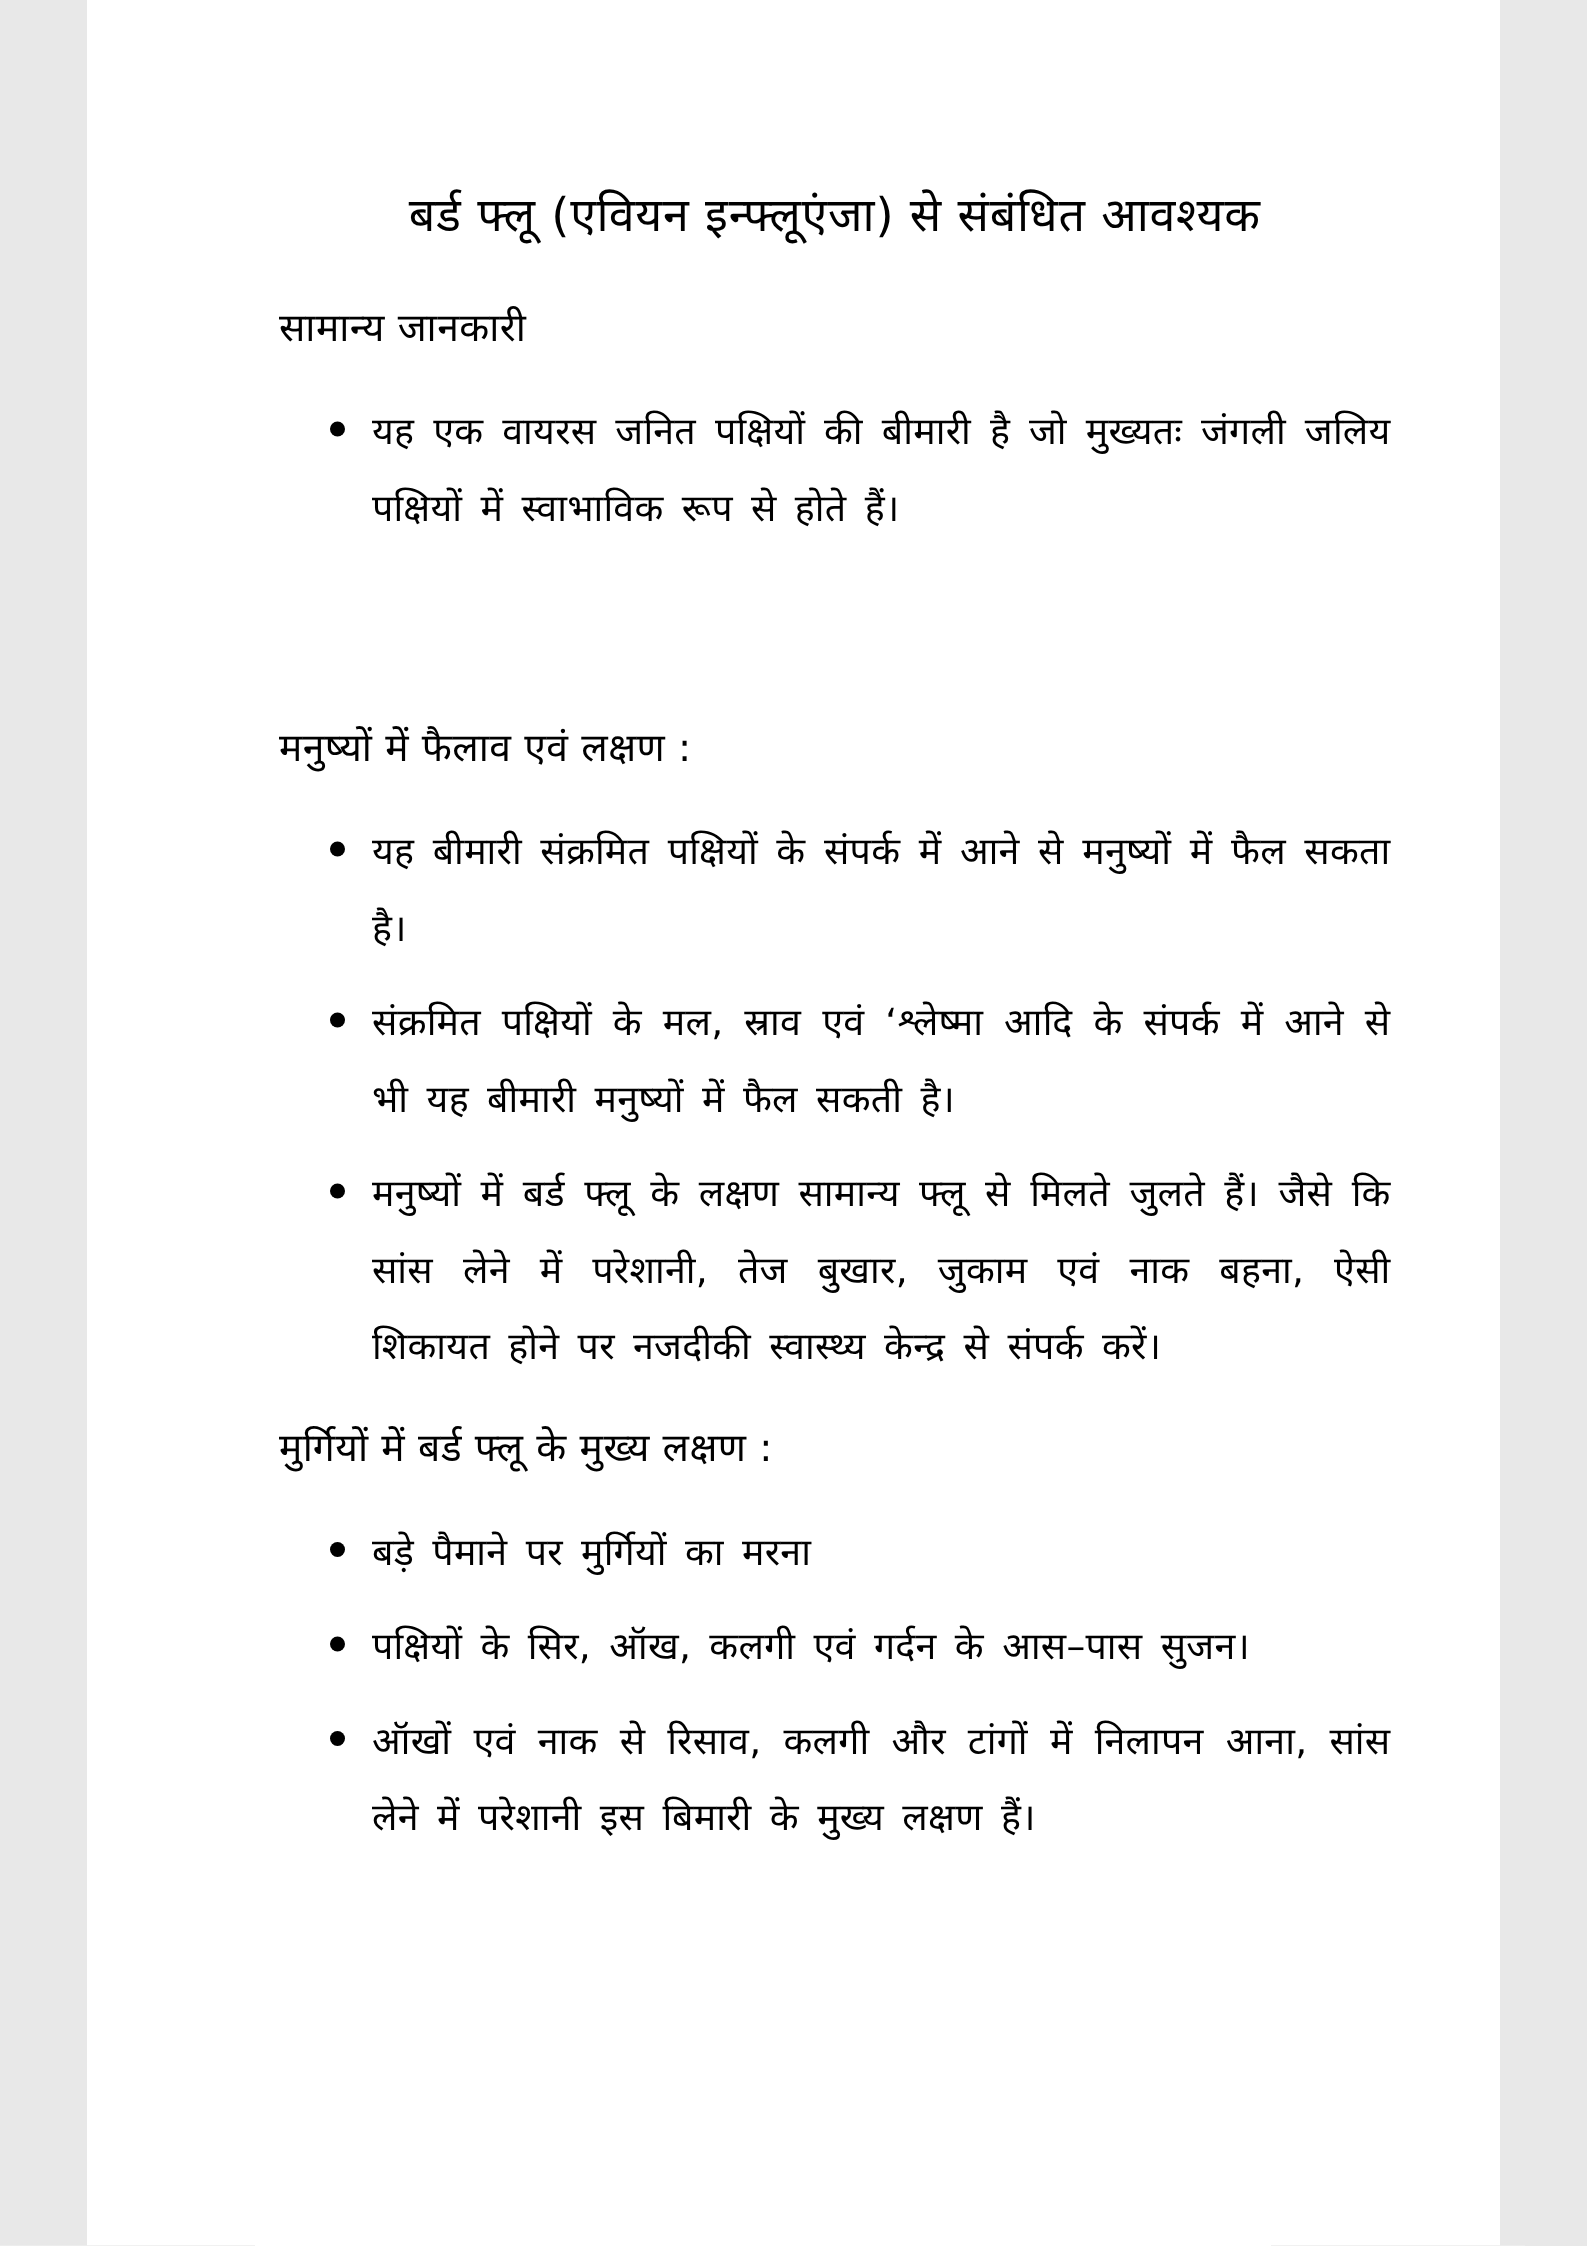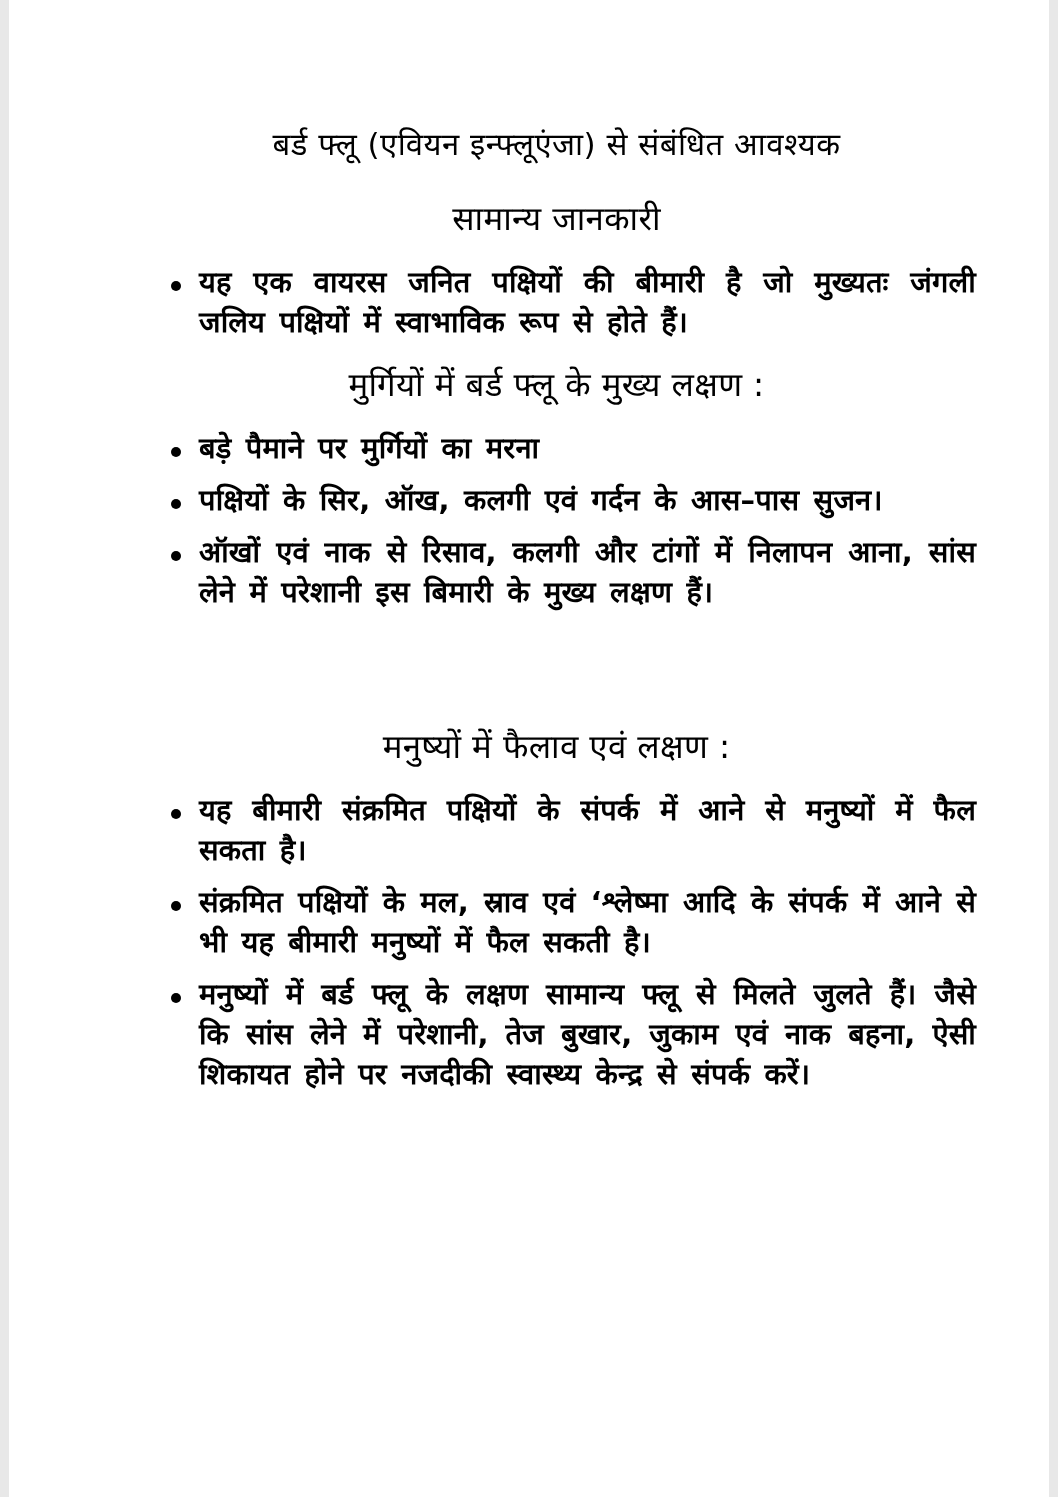--- a/index.html
+++ b/index.html
@@ -4,21 +4,21 @@
 <style>
   * { margin: 0; padding: 0; box-sizing: border-box; }
 
   html, body {
     background: #e8e8e8;
     font-family: "DejaVu Sans", sans-serif;
   }
 
   .page {
     position: relative;
-    width: 1040px;
+    width: 942px;
     height: 1497px;
     margin: 0 auto;
     background: #ffffff;
     color: #000000;
     padding: 112px 73px 40px 128px;
     overflow: hidden;
   }
 
   
   .doc-title {
@@ -27,46 +27,44 @@
     font-size: 31px;
     line-height: 64px;
     margin-bottom: 22px;
     letter-spacing: 0.5px;
   }
   .doc-title .title-line { display: block; white-space: nowrap; }
 
   
   .section-heading {
     font-weight: 400;
-    font-size: 33px;
+    font-size: 26px;
     line-height: 34px;
     margin-top: 26px;
     margin-bottom: 26px;
     letter-spacing: 0.3px;
-    text-align: center;
   }
 
   
   .section--humans .section-heading { margin-top: 118px; }
 
   
   .bullet-list {
     list-style: none;
     margin: 0 0 6px 0;
   }
   .bullet-item {
     position: relative;
     padding-left: 62px;
-    font-size: 29px;
-    line-height: 40px;
+    font-size: 25px;
+    line-height: 51px;
     text-align: justify;
     margin-bottom: 12px;
     letter-spacing: 0.2px;
     word-spacing: 4px;
-    font-weight: bold;
   }
   .bullet-item::before {
     content: "";
     position: absolute;
     left: 34px;
     top: 19px;
     width: 10px;
     height: 10px;
     border-radius: 50%;
     background: #000000;
@@ -81,31 +79,31 @@
     <span class="title-line">बर्ड फ्लू (एवियन इन्फ्लूएंजा) से संबंधित आवश्यक</span>
   </h1>
 
   <section class="section section--general">
     <h2 class="section-heading">सामान्य जानकारी</h2>
     <ul class="bullet-list">
       <li class="bullet-item">यह एक वायरस जनित पक्षियों की बीमारी है जो मुख्यतः जंगली जलिय पक्षियों में स्वाभाविक रूप से होते हैं।</li>
     </ul>
   </section>
 
+  <section class="section section--humans">
+    <h2 class="section-heading">मनुष्यों में फैलाव एवं लक्षण :</h2>
+    <ul class="bullet-list">
+      <li class="bullet-item">यह बीमारी संक्रमित पक्षियों के संपर्क में आने से मनुष्यों में फैल सकता है।</li>
+      <li class="bullet-item">संक्रमित पक्षियों के मल, स्राव एवं ‘श्लेष्मा आदि के संपर्क में आने से भी यह बीमारी मनुष्यों में फैल सकती है।</li>
+      <li class="bullet-item">मनुष्यों में बर्ड फ्लू के लक्षण सामान्य फ्लू से मिलते जुलते हैं। जैसे कि सांस लेने में परेशानी, तेज बुखार, जुकाम एवं नाक बहना, ऐसी शिकायत होने पर नजदीकी स्वास्थ्य केन्द्र से संपर्क करें।</li>
+    </ul>
+  </section>
+
   <section class="section section--poultry">
     <h2 class="section-heading">मुर्गियों में बर्ड फ्लू के मुख्य लक्षण :</h2>
     <ul class="bullet-list">
       <li class="bullet-item">बड़े पैमाने पर मुर्गियों का मरना</li>
       <li class="bullet-item">पक्षियों के सिर, ऑख, कलगी एवं गर्दन के आस–पास सुजन।</li>
       <li class="bullet-item">ऑखों एवं नाक से रिसाव, कलगी और टांगों में निलापन आना, सांस लेने में परेशानी इस बिमारी के मुख्य लक्षण हैं।</li>
     </ul>
   </section>
 
-  <section class="section section--humans">
-    <h2 class="section-heading">मनुष्यों में फैलाव एवं लक्षण :</h2>
-    <ul class="bullet-list">
-      <li class="bullet-item">यह बीमारी संक्रमित पक्षियों के संपर्क में आने से मनुष्यों में फैल सकता है।</li>
-      <li class="bullet-item">संक्रमित पक्षियों के मल, स्राव एवं ‘श्लेष्मा आदि के संपर्क में आने से भी यह बीमारी मनुष्यों में फैल सकती है।</li>
-      <li class="bullet-item">मनुष्यों में बर्ड फ्लू के लक्षण सामान्य फ्लू से मिलते जुलते हैं। जैसे कि सांस लेने में परेशानी, तेज बुखार, जुकाम एवं नाक बहना, ऐसी शिकायत होने पर नजदीकी स्वास्थ्य केन्द्र से संपर्क करें।</li>
-    </ul>
-  </section>
-
 </div>
 
 </body></html>

